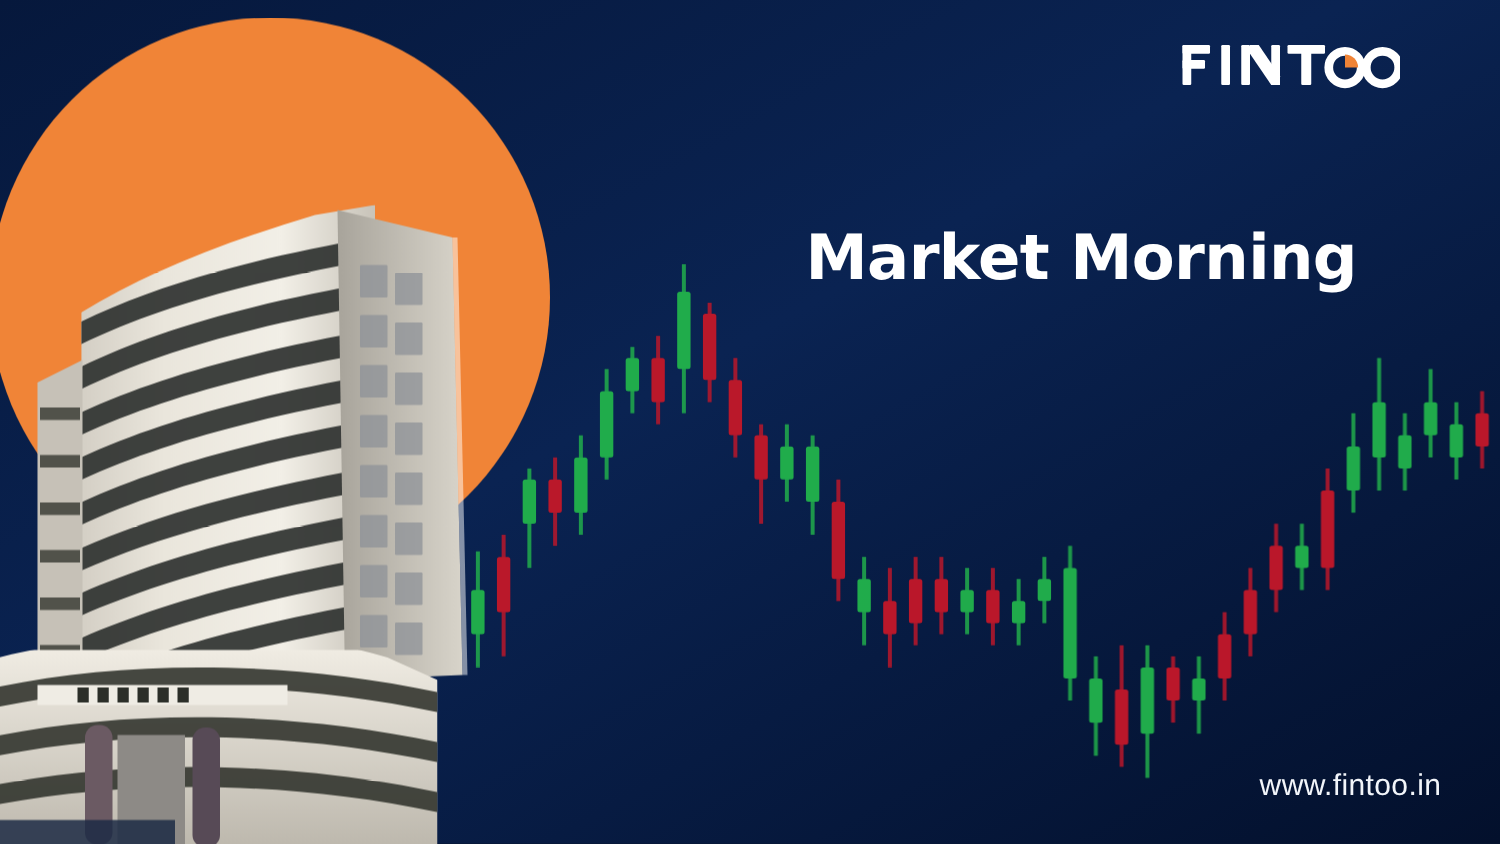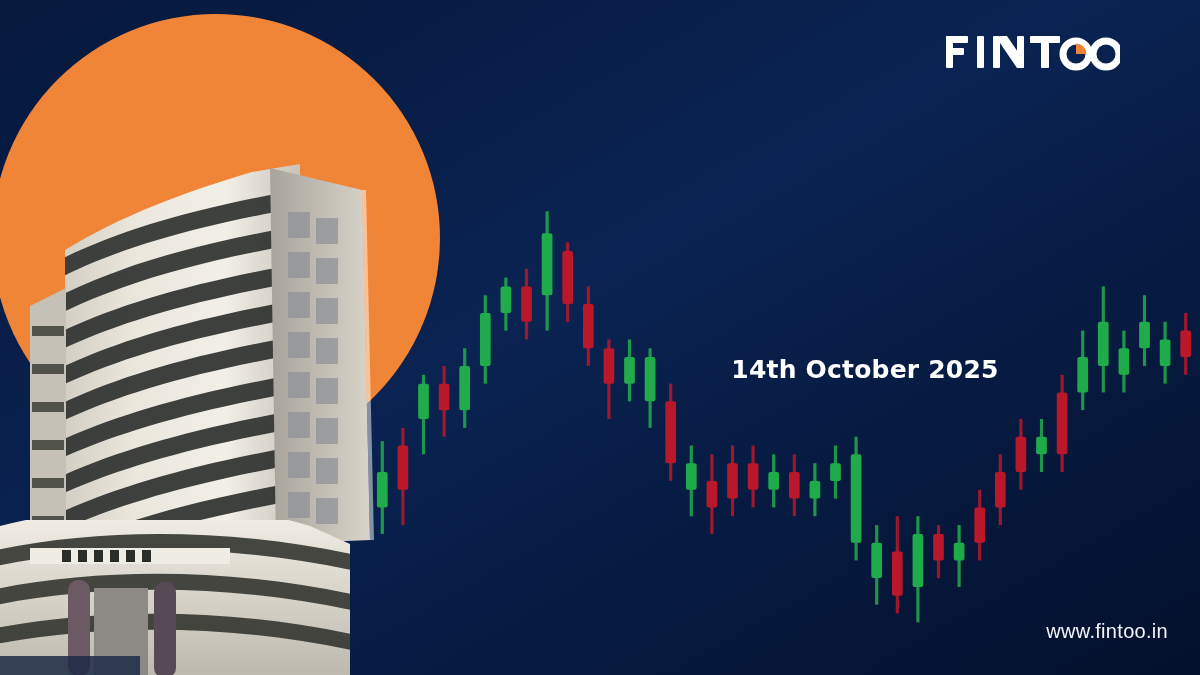--- a/index.html
+++ b/index.html
@@ -88,25 +88,25 @@
     color:#ffffff;
     font-family:"DejaVu Sans", sans-serif;
     font-weight:bold;
     font-size:25px;
     letter-spacing:0.2px;
     pointer-events:auto;
   }
 
   .website {
     position:absolute;
-    right:32px; bottom:32px;
+    right:47px; bottom:32px;
     color:#f2f5fa;
     font-family:"Liberation Sans", sans-serif;
     font-weight:normal;
-    font-size:20px;
+    font-size:24px;
     letter-spacing:0.3px;
     z-index:5;
     pointer-events:auto;
   }
 </style>
 </head>
 <body>
 
 <div class="banner">
 
@@ -325,21 +325,20 @@
         </g>
 
         <circle cx="132" cy="24" r="13" fill="none" stroke="#ffffff" stroke-width="7"></circle>
         <path d="M132,13.5 A10.5,10.5 0 0 1 142.5,24 L132,24 Z" fill="#f08437"></path>
 
         <circle cx="162" cy="24" r="13" fill="none" stroke="#ffffff" stroke-width="7"></circle>
       </svg>
     </div>
 
     <h1 class="headline">
-      <br>
+      <span>Market Morning</span><br>
     </h1>
 
-    <div class="subdate">14th October 2025</div>
   </div>
 
   <div class="website">www.fintoo.in</div>
 
 </div>
 
 </body></html>

